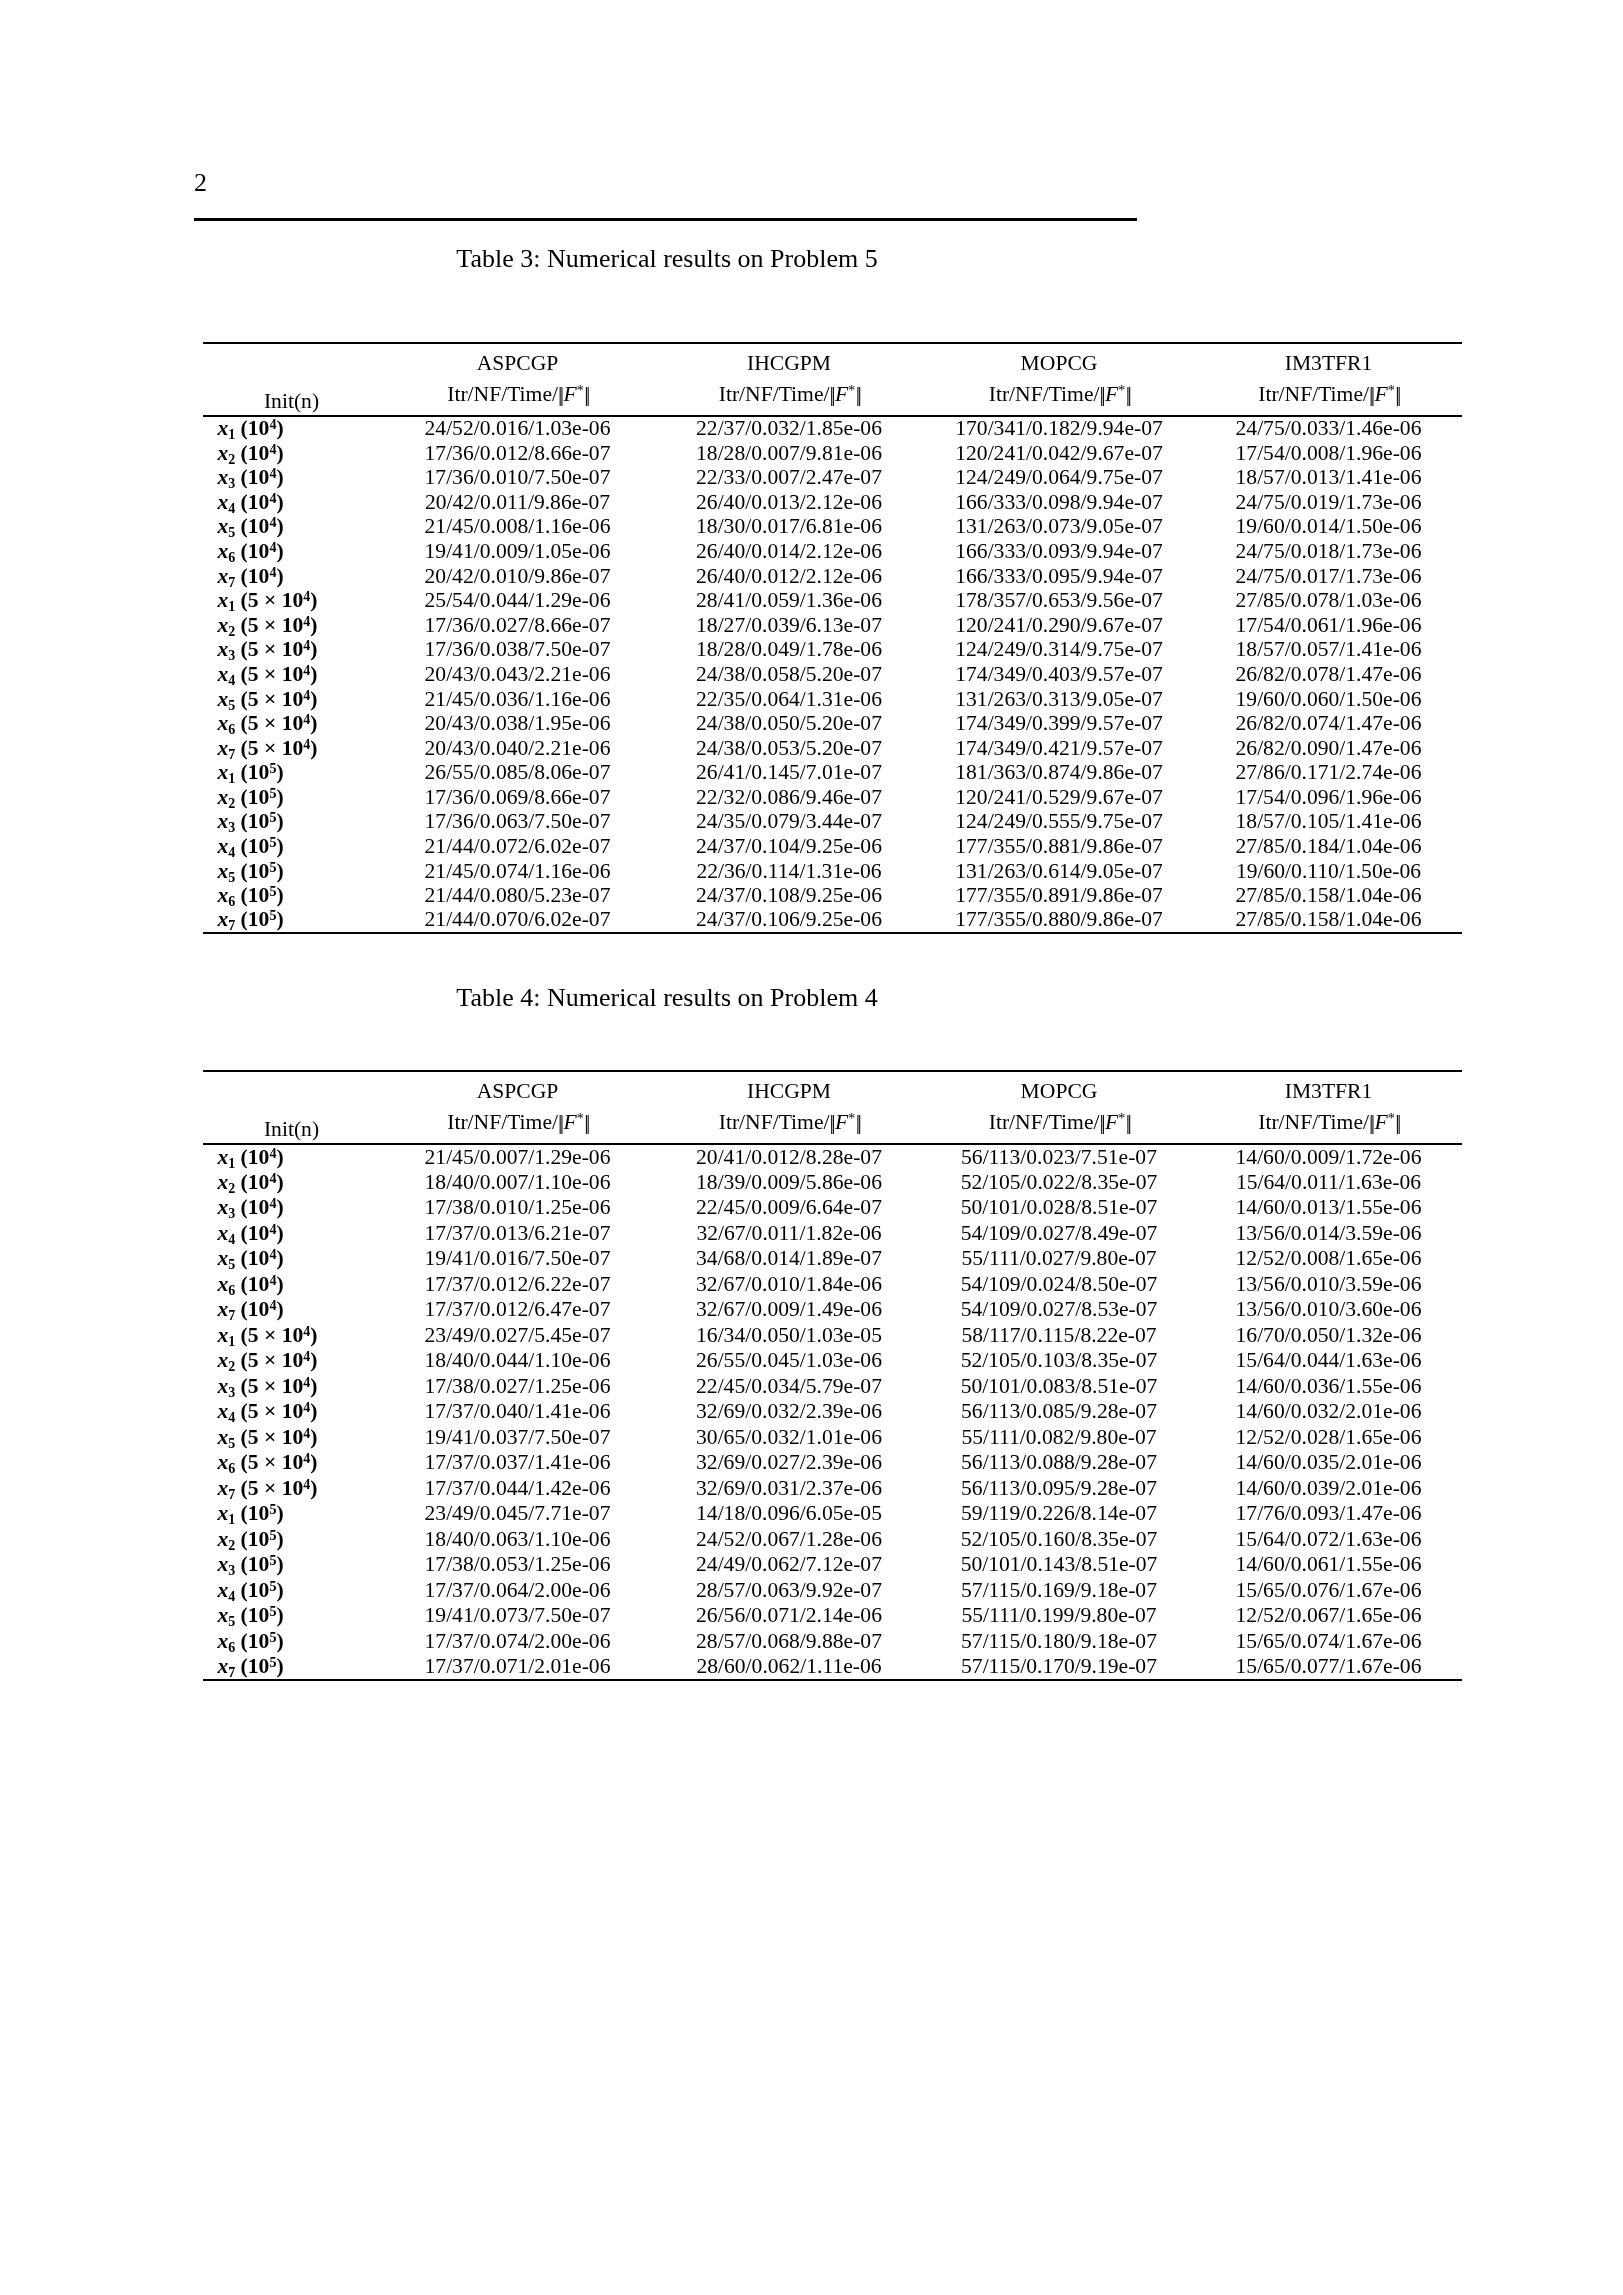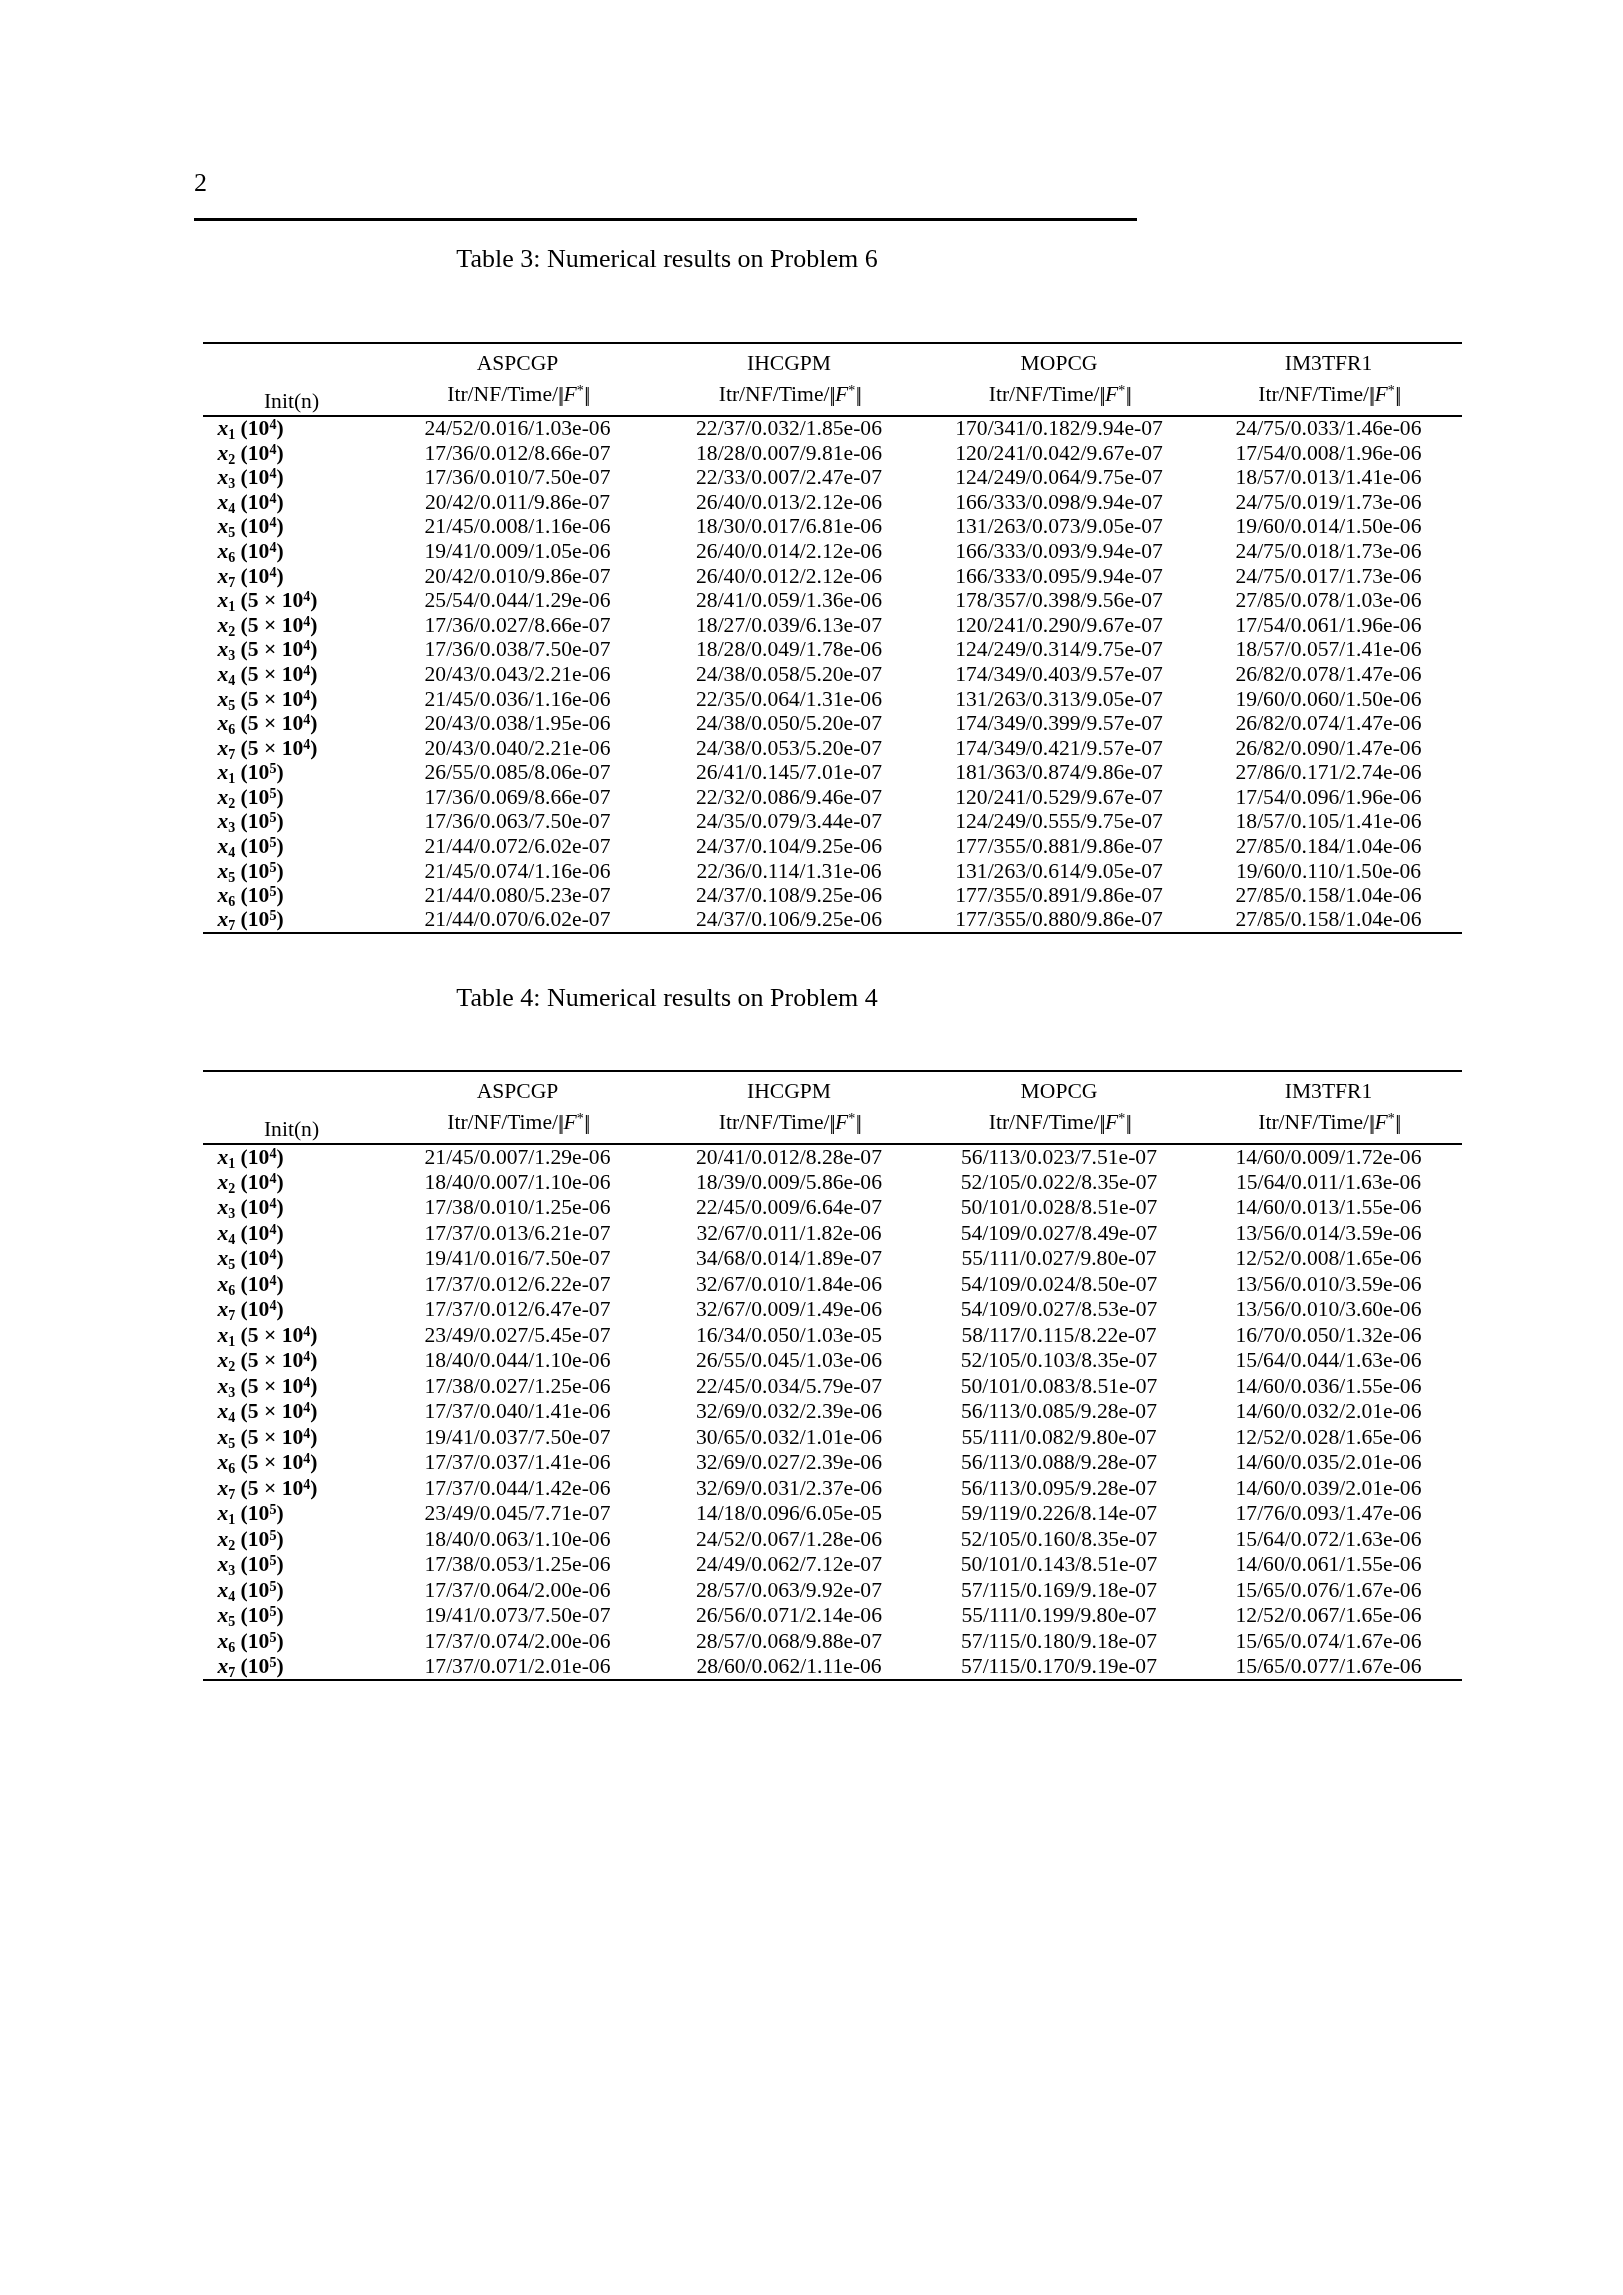--- a/index.html
+++ b/index.html
@@ -44,21 +44,21 @@
   i{font-style:italic;}
   .norm{letter-spacing:-2.6px;margin-right:2px;}
   .norm.after{margin-left:0.7px;margin-right:0;}
 </style>
 </head>
 <body>
 
 <div class="page-number">2</div>
 <div class="head-rule"></div>
 
-<div class="table-caption caption-t3">Table 3: Numerical results on Problem 6</div>
+<div class="table-caption caption-t3">Table 3: Numerical results on Problem 5</div>
 
 <table class="results t3">
   <colgroup>
     <col style="width:177px">
       <col style="width:275px">
       <col style="width:268px">
       <col style="width:272px">
       <col style="width:267px">
   </colgroup>
   <thead>
@@ -123,21 +123,21 @@
         <th class="init"><i>x</i><sub>7</sub> (10<sup>4</sup>)</th>
         <td>20/42/0.010/9.86e-07</td>
         <td>26/40/0.012/2.12e-06</td>
         <td>166/333/0.095/9.94e-07</td>
         <td>24/75/0.017/1.73e-06</td>
       </tr>
       <tr>
         <th class="init"><i>x</i><sub>1</sub> (5 × 10<sup>4</sup>)</th>
         <td>25/54/0.044/1.29e-06</td>
         <td>28/41/0.059/1.36e-06</td>
-        <td>178/357/0.398/9.56e-07</td>
+        <td>178/357/0.653/9.56e-07</td>
         <td>27/85/0.078/1.03e-06</td>
       </tr>
       <tr>
         <th class="init"><i>x</i><sub>2</sub> (5 × 10<sup>4</sup>)</th>
         <td>17/36/0.027/8.66e-07</td>
         <td>18/27/0.039/6.13e-07</td>
         <td>120/241/0.290/9.67e-07</td>
         <td>17/54/0.061/1.96e-06</td>
       </tr>
       <tr>

